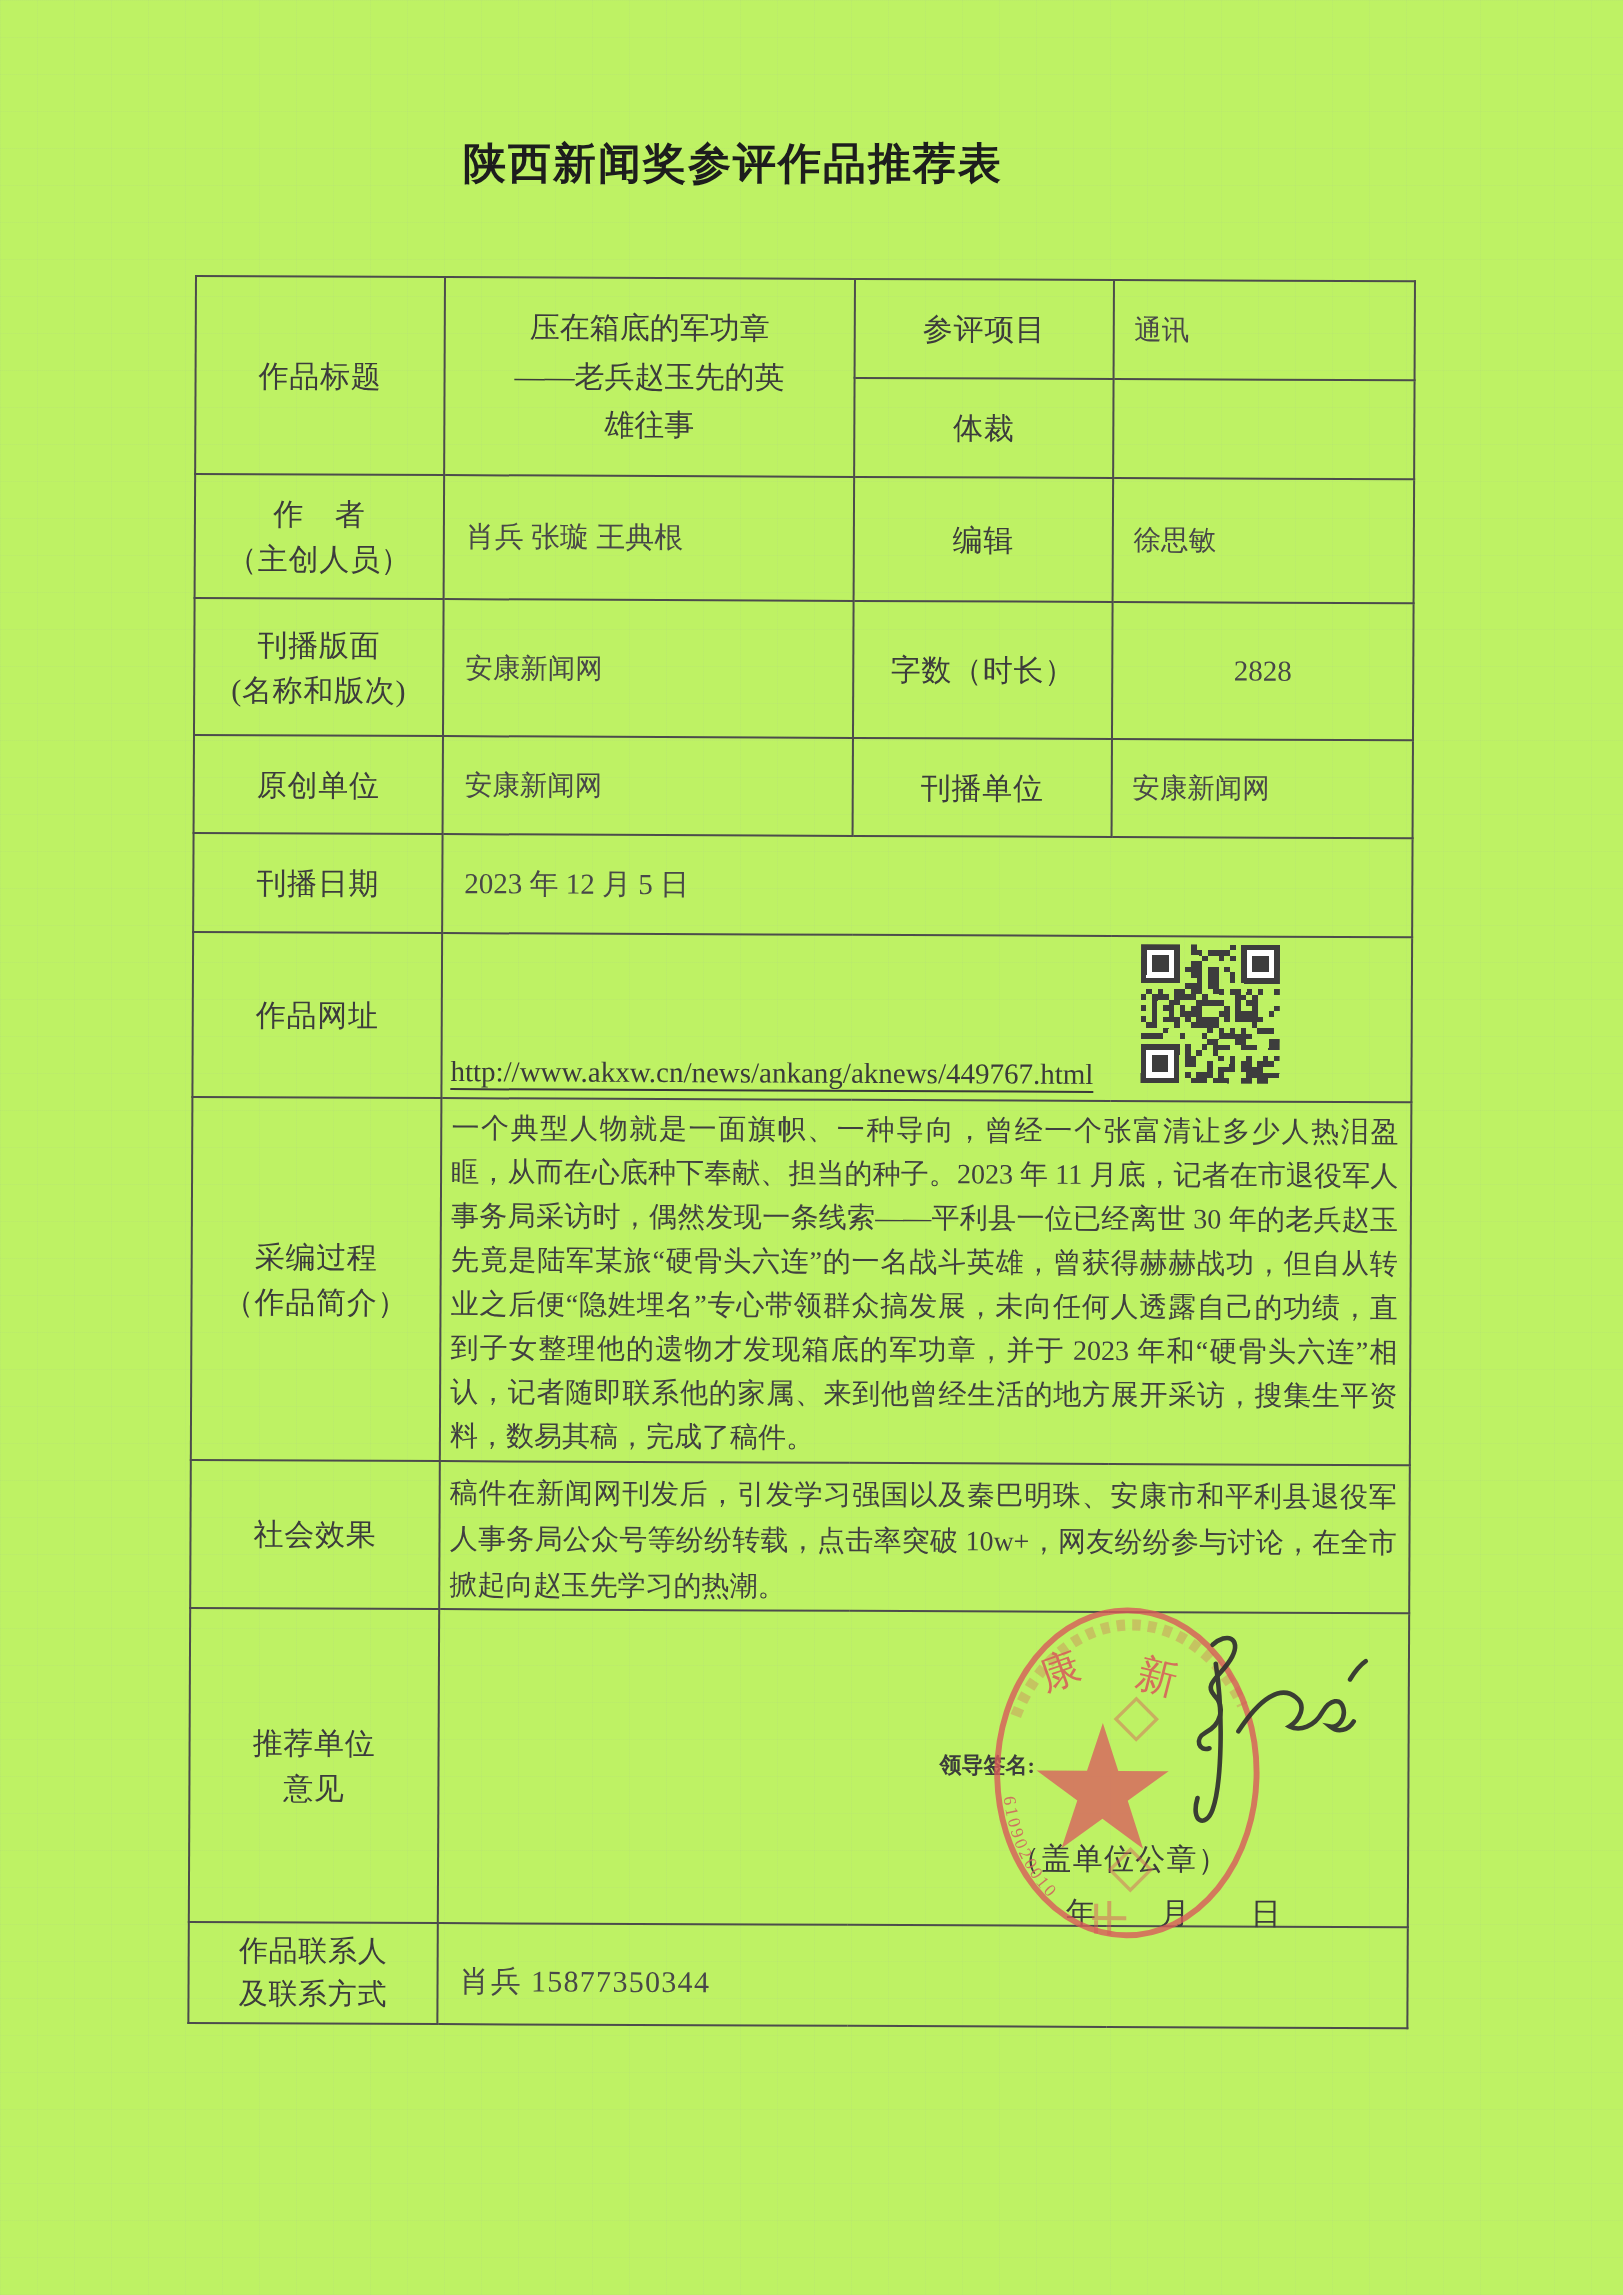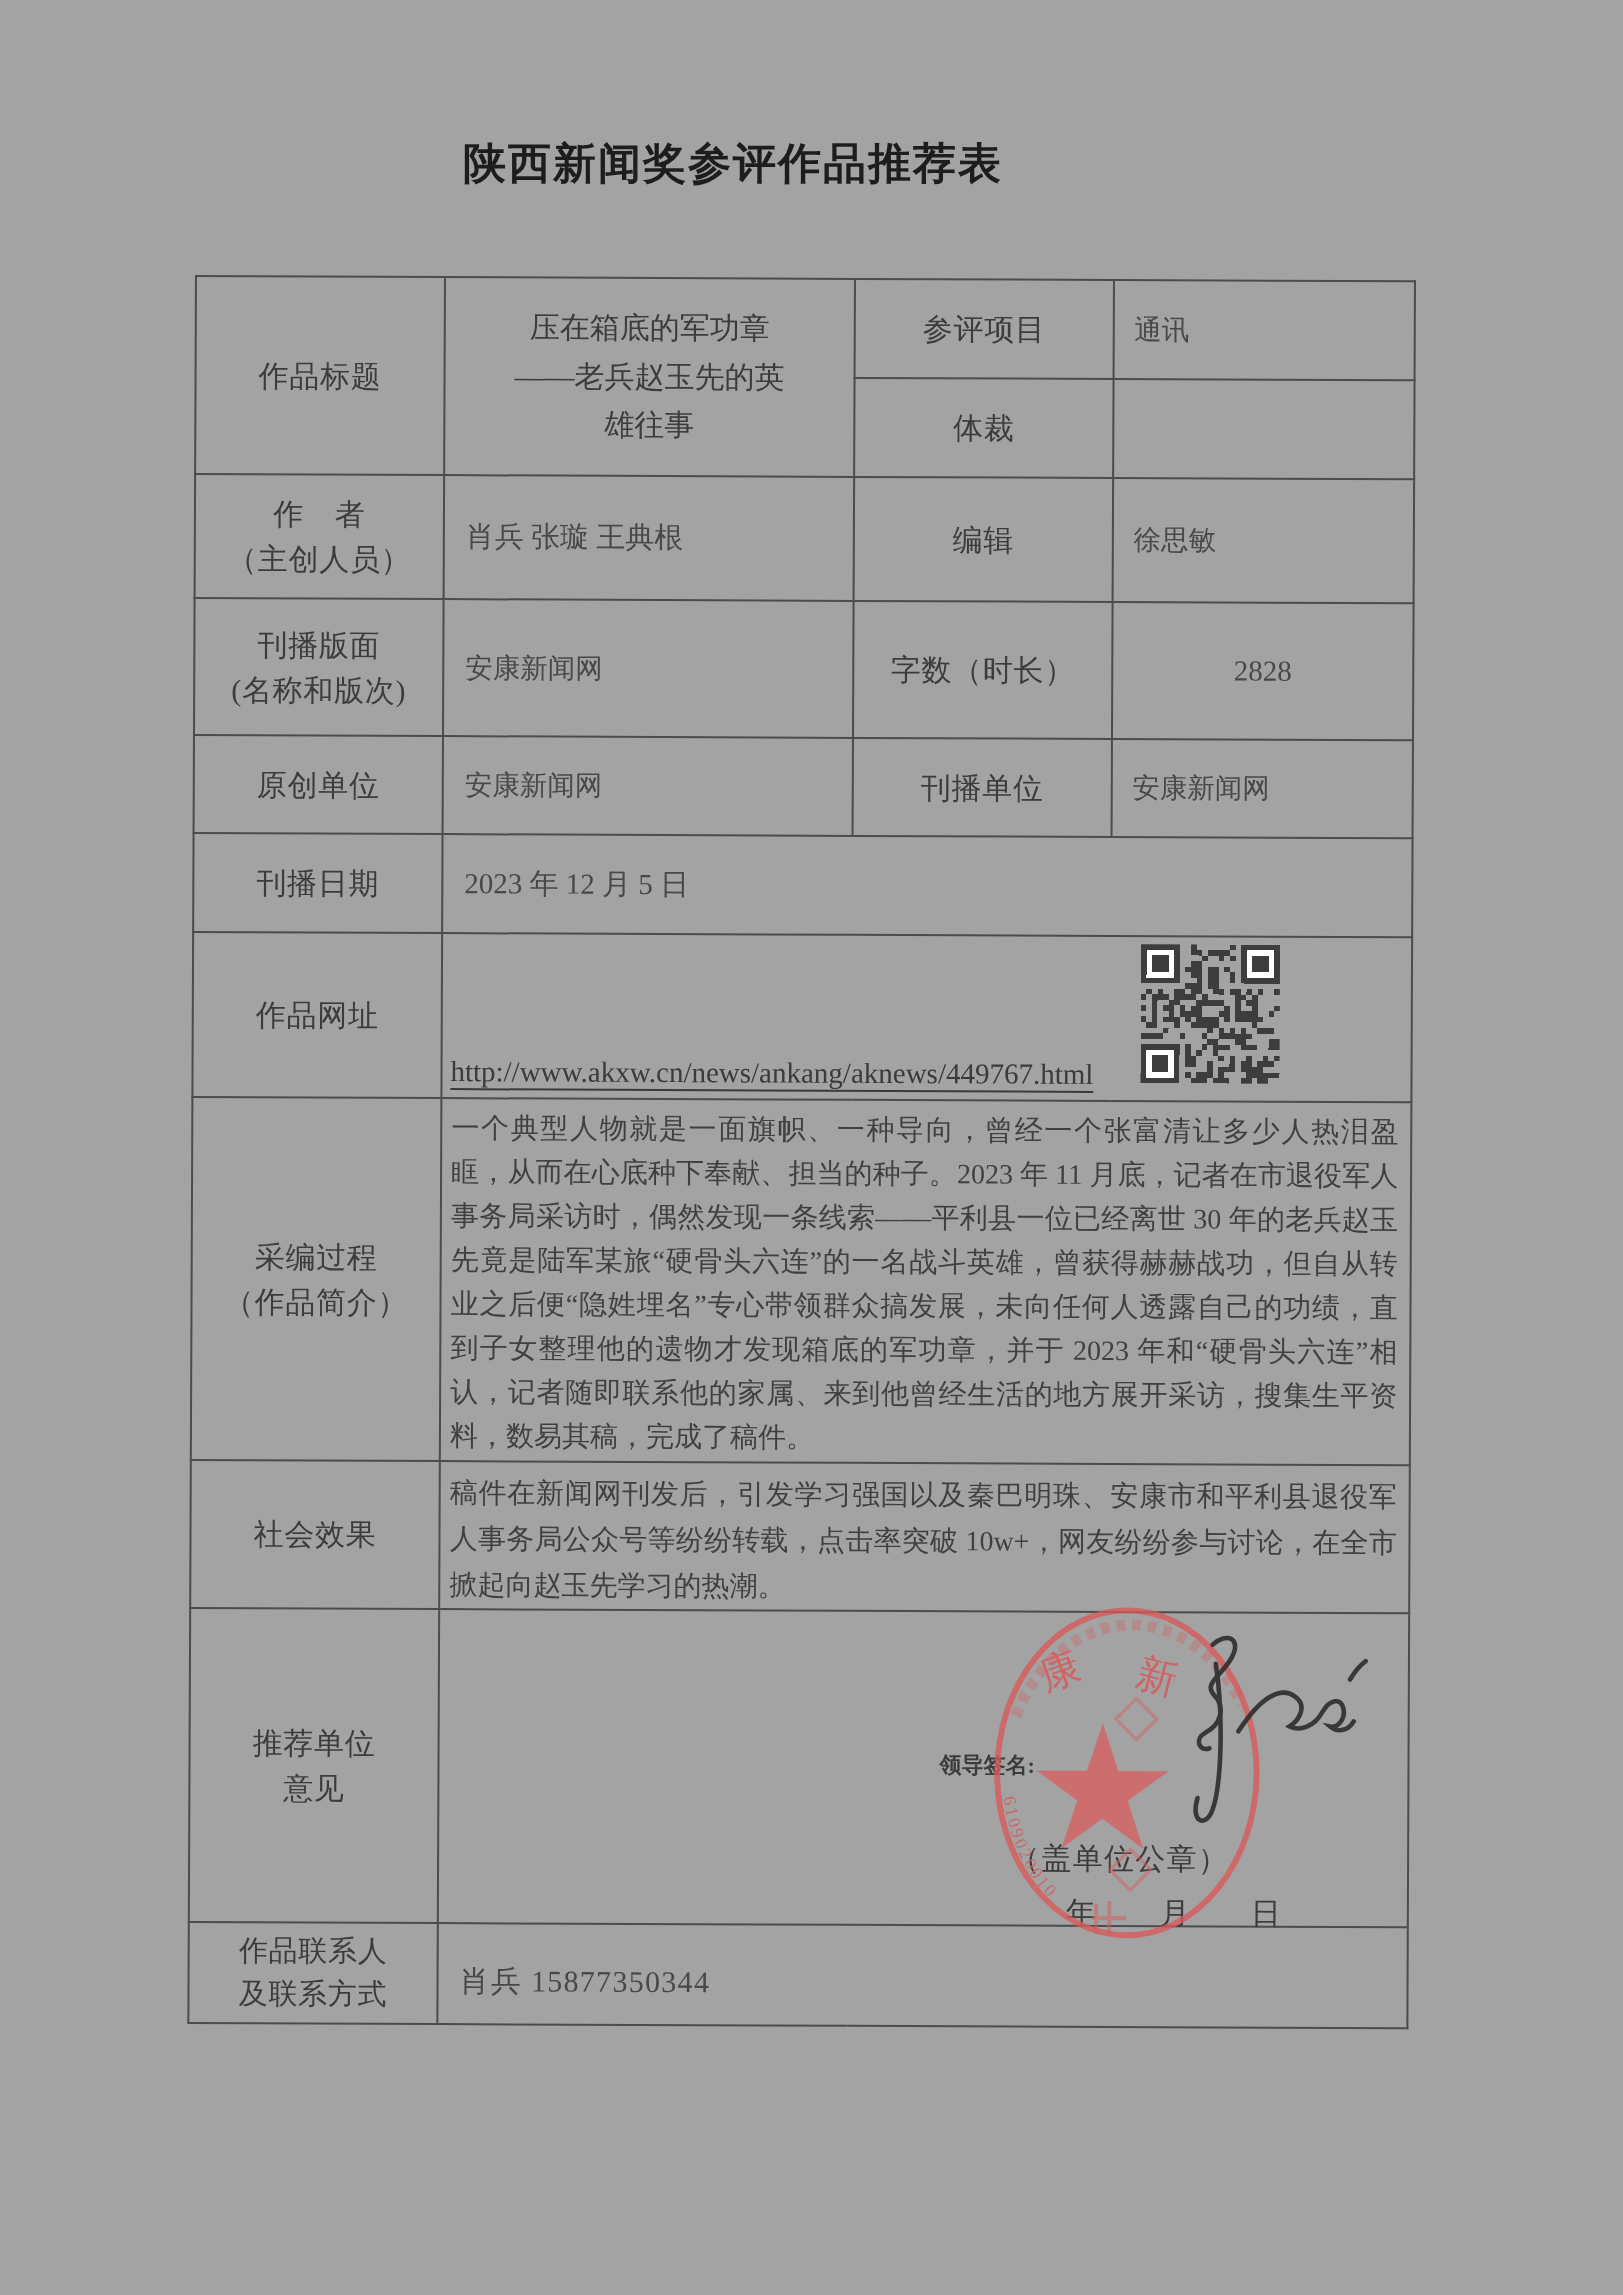--- a/index.html
+++ b/index.html
@@ -1,20 +1,20 @@
 <!DOCTYPE html>
 <html style="font-size:10.5px"><head>
 <meta charset="utf-8">
 <style>
   html,body{margin:0;padding:0;background:#d9d9d9;}
   .page{
     position:relative;
     width:1623px;height:2295px;
     margin:0 auto;
-    background:#a3a3a3;
+    background:#bef264;
     font-family:"Liberation Serif","DejaVu Serif",serif;
     color:#3f3f3f;
     overflow:hidden;
   }
   
   .page::before{
     content:"";position:absolute;inset:0;pointer-events:none;
     background-image:
       repeating-linear-gradient(0deg,rgba(150,165,175,.06) 0 1.3px,transparent 1.3px 37px),
       repeating-linear-gradient(90deg,rgba(150,165,175,.06) 0 1.3px,transparent 1.3px 37px);

